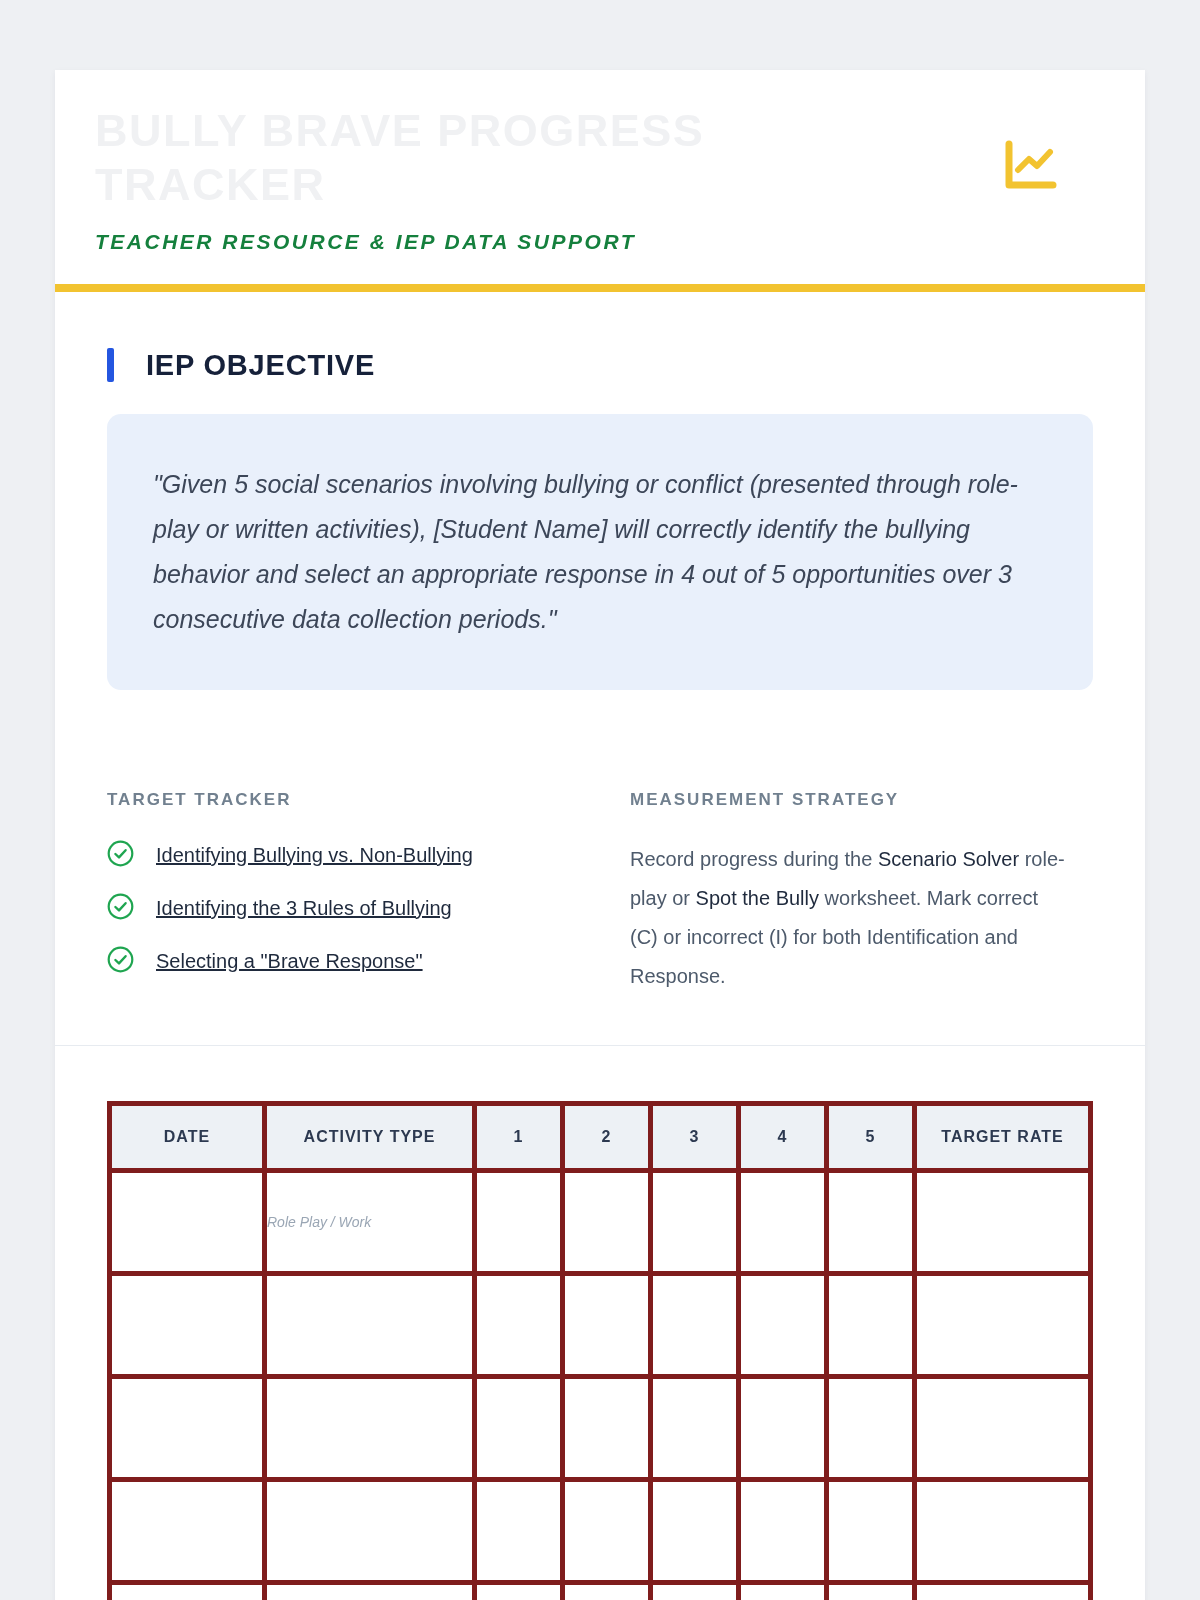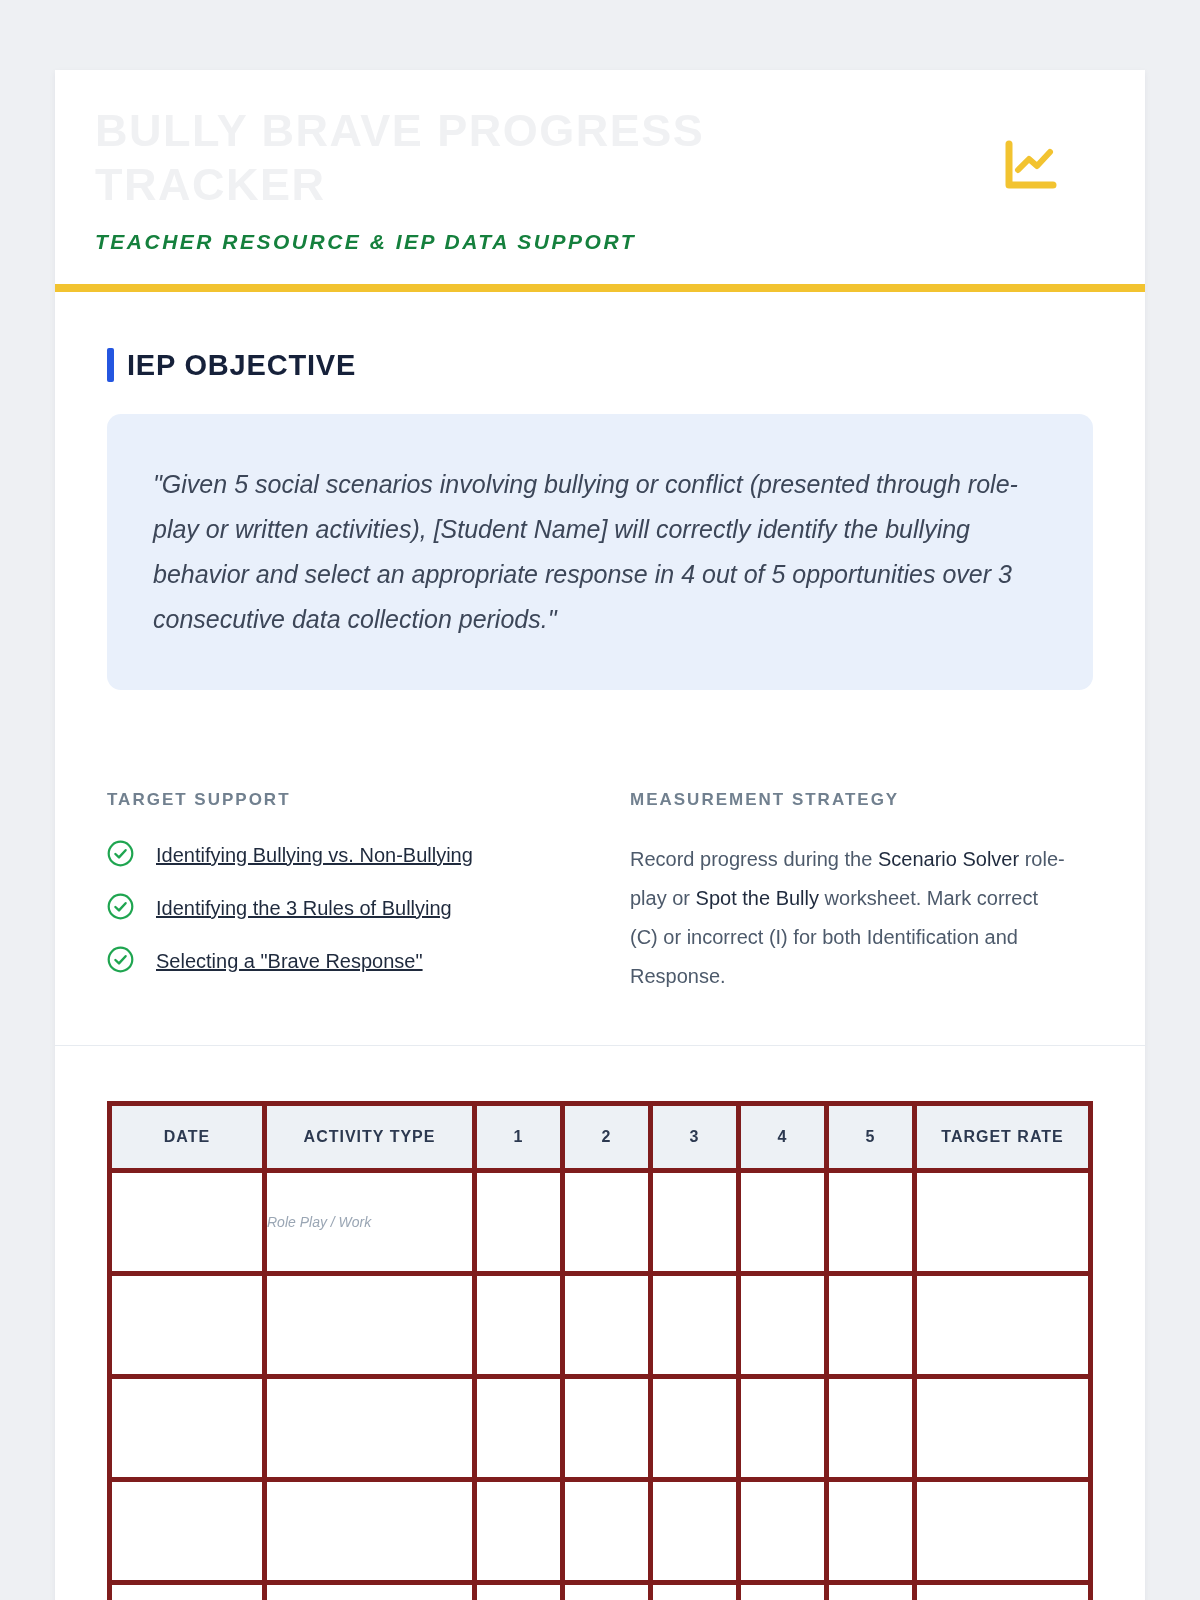--- a/index.html
+++ b/index.html
@@ -48,21 +48,21 @@
     background: #f2c330;
   }
 
   
   .content { padding: 0 52px; }
 
   .section-heading {
     margin-top: 56px;
     display: flex;
     align-items: center;
-    gap: 13px;
+    gap: 32px;
   }
   .accent-bar {
     width: 7px; height: 34px;
     background: #2456e0;
     border-radius: 2px;
     flex: 0 0 auto;
   }
   .section-heading h2 {
     font-size: 29px;
     font-weight: 800;
@@ -183,21 +183,21 @@
         <span class="accent-bar"></span>
         <h2>IEP OBJECTIVE</h2>
       </div>
 
       <div class="quote-box">
         <p>"Given 5 social scenarios involving bullying or conflict (presented through role-play or written activities), [Student Name] will correctly identify the bullying behavior and select an appropriate response in 4 out of 5 opportunities over 3 consecutive data collection periods."</p>
       </div>
 
       <div class="columns">
         <div class="col">
-          <h3>TARGET SUPPORT</h3>
+          <h3>TARGET TRACKER</h3>
           <ul class="skills-list" id="skills-list">
               <li>
                 <svg width="27" height="27" viewBox="0 0 27 27" fill="none">
                   <circle cx="13.5" cy="13.5" r="11.8" stroke="#1fa550" stroke-width="2.2" fill="none"></circle>
                   <path d="M8.4 14 L12 17.4 L18.6 10.2" stroke="#1fa550" stroke-width="2.4" stroke-linecap="round" stroke-linejoin="round" fill="none"></path>
                 </svg>
                 <span>Identifying Bullying vs. Non-Bullying</span>
               </li>
               <li>
                 <svg width="27" height="27" viewBox="0 0 27 27" fill="none">

